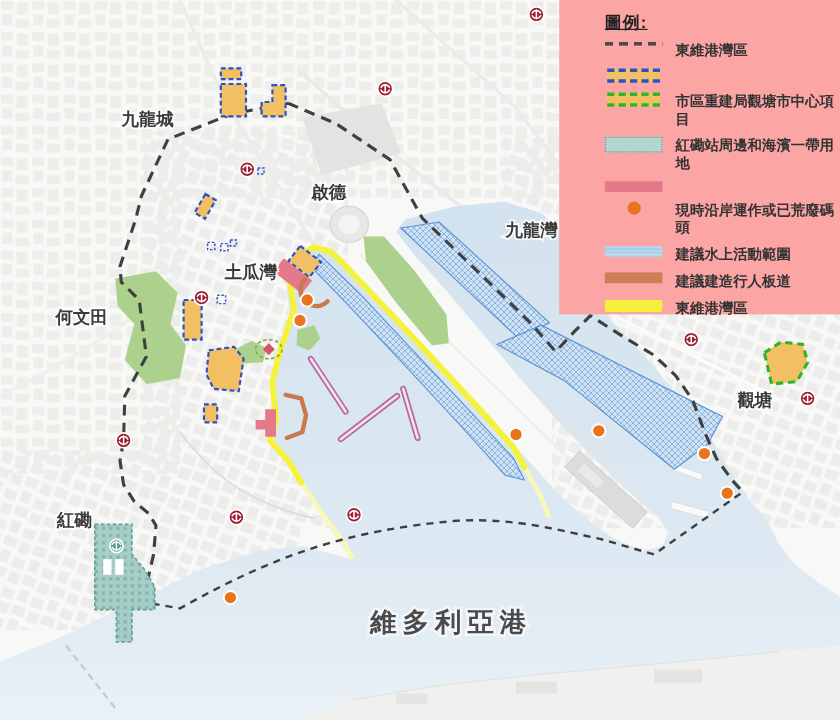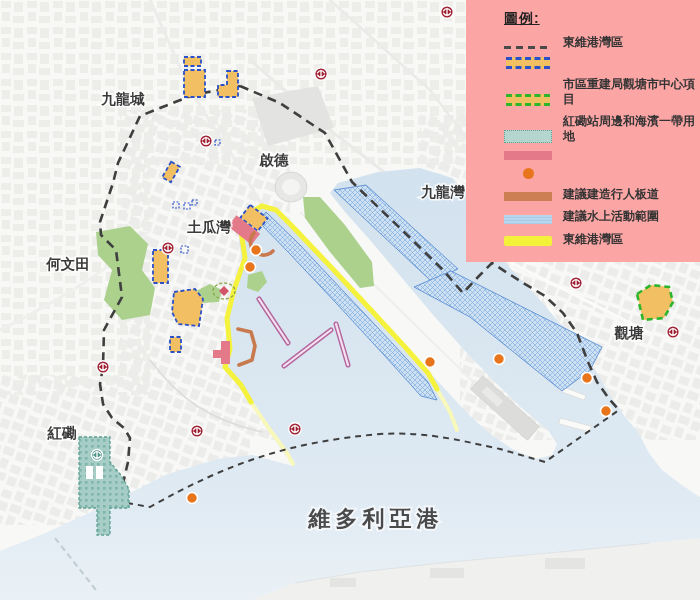--- a/index.html
+++ b/index.html
@@ -4,21 +4,21 @@
 <style>
   html,body{margin:0;padding:0;background:#fff;}
   #stage{position:relative;width:700px;height:600px;overflow:hidden;
          font-family:"Liberation Sans","DejaVu Sans",sans-serif;background:#fff;}
   #mapsvg{position:absolute;left:0;top:0;}
   
   #legend{position:absolute;left:466px;top:0;width:234px;height:262px;
           background:#fca5a5;padding:10px 0 0 38px;box-sizing:border-box;}
   #legend .title{font-size:14px;font-weight:bold;color:#222;
                  text-decoration:underline;margin-bottom:7px;letter-spacing:1px;}
-  .lg-row{display:flex;align-items:flex-end;margin-bottom:8px;}
+  .lg-row{display:flex;align-items:flex-start;margin-bottom:8px;}
   .lg-swatch{width:48px;min-width:48px;margin-right:11px;display:flex;
              align-items:center;justify-content:center;}
   .lg-label{font-size:12px;font-weight:bold;color:#333;line-height:1.2;}
   
   .sw-boundary-dash{height:3px;width:48px;
      background:repeating-linear-gradient(90deg,#4a4a4a 0 7px,transparent 7px 12px);}
   .sw-ura-blue{height:6px;width:44px;background:#f2c063;
      border-top:3px dashed #2b50c8;border-bottom:3px dashed #2b50c8;}
   .sw-ura-green{height:6px;width:44px;background:#f2c063;
      border-top:3px dashed #2eb52e;border-bottom:3px dashed #2eb52e;}
@@ -333,35 +333,38 @@
         </div>
         <div class="lg-row">
           <div class="lg-swatch">
             <div class="sw-pink-bar"></div>
           </div>
         </div>
         <div class="lg-row">
           <div class="lg-swatch">
             <div class="sw-orange-dot"></div>
           </div>
+          <div class="lg-label">
+            <div>現時沿岸運作或已荒廢碼頭</div>
+          </div>
+        </div>
+        <div class="lg-row">
+          <div class="lg-swatch">
+            <div class="sw-blue-bar"></div>
+          </div>
+          <div class="lg-label">
+            <div>建議水上活動範圍</div>
+          </div>
         </div>
         <div class="lg-row">
           <div class="lg-swatch">
             <div class="sw-brown-bar"></div>
           </div>
           <div class="lg-label">
             <div>建議建造行人板道</div>
-          </div>
-        </div>
-        <div class="lg-row">
-          <div class="lg-swatch">
-            <div class="sw-blue-bar"></div>
-          </div>
-          <div class="lg-label">
-            <div>建議水上活動範圍</div>
           </div>
         </div>
         <div class="lg-row">
           <div class="lg-swatch">
             <div class="sw-yellow-bar"></div>
           </div>
           <div class="lg-label">
             <div>東維港灣區</div>
           </div>
         </div>

